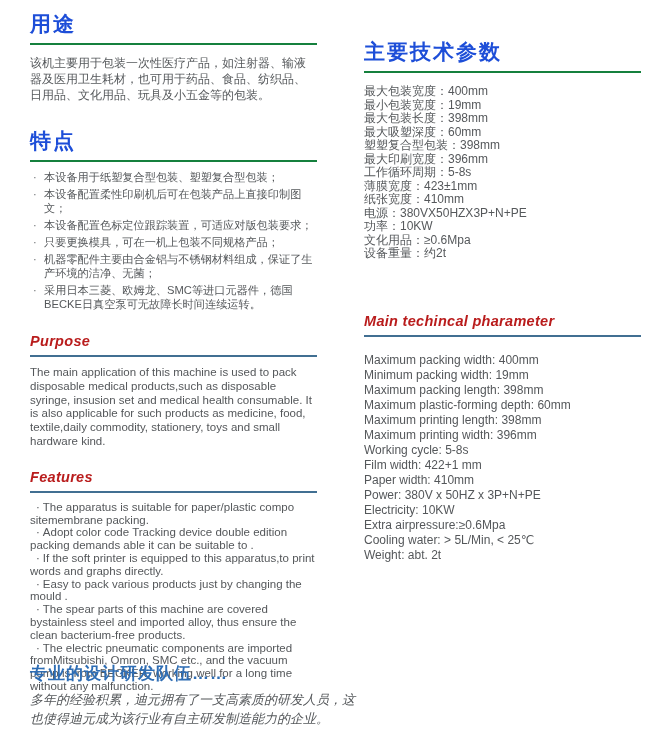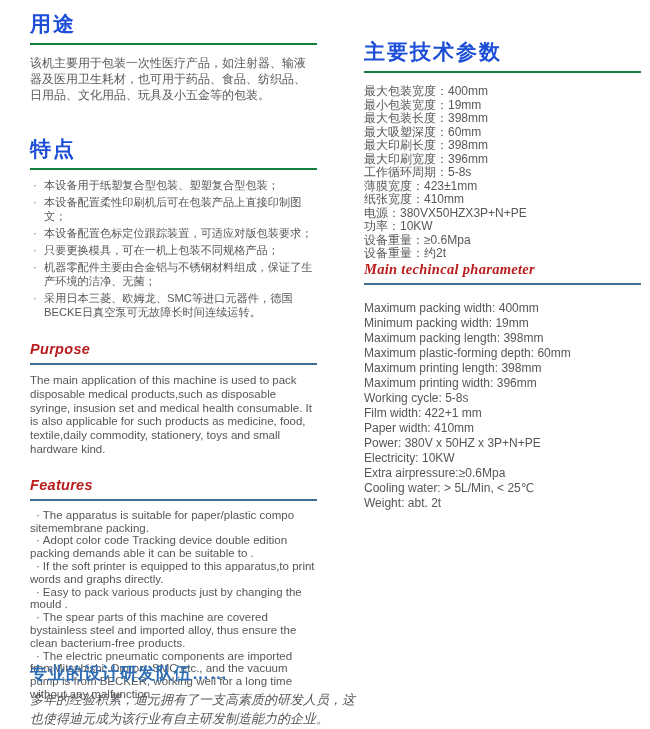--- a/index.html
+++ b/index.html
@@ -7,39 +7,39 @@
         font-family:"Liberation Sans","DejaVu Sans",sans-serif;color:#55585b;}
   .col-left{position:absolute;left:30px;top:12px;width:287px;}
   .col-right{position:absolute;left:364px;top:40px;width:277px;}
 
   .h-cn{font-size:21px;line-height:24px;font-weight:bold;color:#1d4ed8;letter-spacing:2px;
         margin:0;padding:0 0 7px 0;border-bottom:2px solid #15803d;}
   .h-en{font-size:14.5px;line-height:17px;font-style:italic;font-weight:bold;color:#b91c1c;
         margin:0;padding:0 0 5px 0;border-bottom:2px solid #416f92;letter-spacing:.3px;}
 
   .body-cn{margin:10px 0 0 0;font-size:12px;line-height:16px;color:#55585b;}
-  .mt-tedian{margin-top:34px;}
+  .mt-tedian{margin-top:26px;}
   .list-cn{margin:8px 0 0 0;padding:0;list-style:none;}
   .list-cn li{display:flex;margin:0 0 3px 0;font-size:11.2px;line-height:14px;color:#55585b;}
   .list-cn .b{flex:0 0 11px;color:#6a6d70;font-size:11px;padding-left:3px;}
 
   .mt-purpose{margin-top:22px;}
   .body-en{margin:9px 0 0 0;font-size:11.5px;line-height:13.8px;color:#54575a;}
   .mt-featen{margin-top:20px;}
   .list-en{margin:8px 0 0 0;}
   .list-en p{margin:0;font-size:11.5px;line-height:12.8px;color:#54575a;text-indent:6px;}
   .list-en .b-en{color:#54575a;margin-right:3px;}
 
   .team{position:absolute;left:30px;top:663px;width:330px;}
   .team-title{margin:0;font-size:17px;line-height:21px;font-weight:bold;color:#2e6db4;letter-spacing:1px;}
   .team-body{margin:6px 0 0 0;font-size:13px;line-height:19px;color:#55585b;font-style:italic;}
 
   .list-spec-cn{margin:12px 0 0 0;padding:0;list-style:none;}
   .list-spec-cn li{font-size:12px;line-height:13.5px;color:#55585b;}
-  .mt-mainparam{font-family:Liberation Serif, serif;}
+  .mt-mainparam{margin-top:52px;}
   .list-spec-en{margin:16px 0 0 0;padding:0;list-style:none;}
   .list-spec-en li{font-size:12px;line-height:15px;color:#54575a;}
 </style>
 </head>
 <body>
 
 <div class="page">
 
   <div class="col-left">
 
@@ -88,28 +88,28 @@
     </div>
   </div>
 
   <div class="col-right">
     <h1 class="h-cn">主要技术参数</h1>
     <ul class="list-spec-cn">
       <li>最大包装宽度：400mm</li>
       <li>最小包装宽度：19mm</li>
       <li>最大包装长度：398mm</li>
       <li>最大吸塑深度：60mm</li>
-      <li>最大印刷长度：398mm</li>
+      <li>塑塑复合型包装：398mm</li>
       <li>最大印刷宽度：396mm</li>
       <li>工作循环周期：5-8s</li>
       <li>薄膜宽度：423±1mm</li>
       <li>纸张宽度：410mm</li>
       <li>电源：380VX50HZX3P+N+PE</li>
       <li>功率：10KW</li>
-      <li>设备重量：≥0.6Mpa</li>
+      <li>文化用品：≥0.6Mpa</li>
       <li>设备重量：约2t</li>
     </ul>
 
     <h2 class="h-en mt-mainparam">Main techincal pharameter</h2>
     <ul class="list-spec-en">
       <li>Maximum packing width: 400mm</li>
       <li>Minimum packing width: 19mm</li>
       <li>Maximum packing length: 398mm</li>
       <li>Maximum plastic-forming depth: 60mm</li>
       <li>Maximum printing length: 398mm</li>

